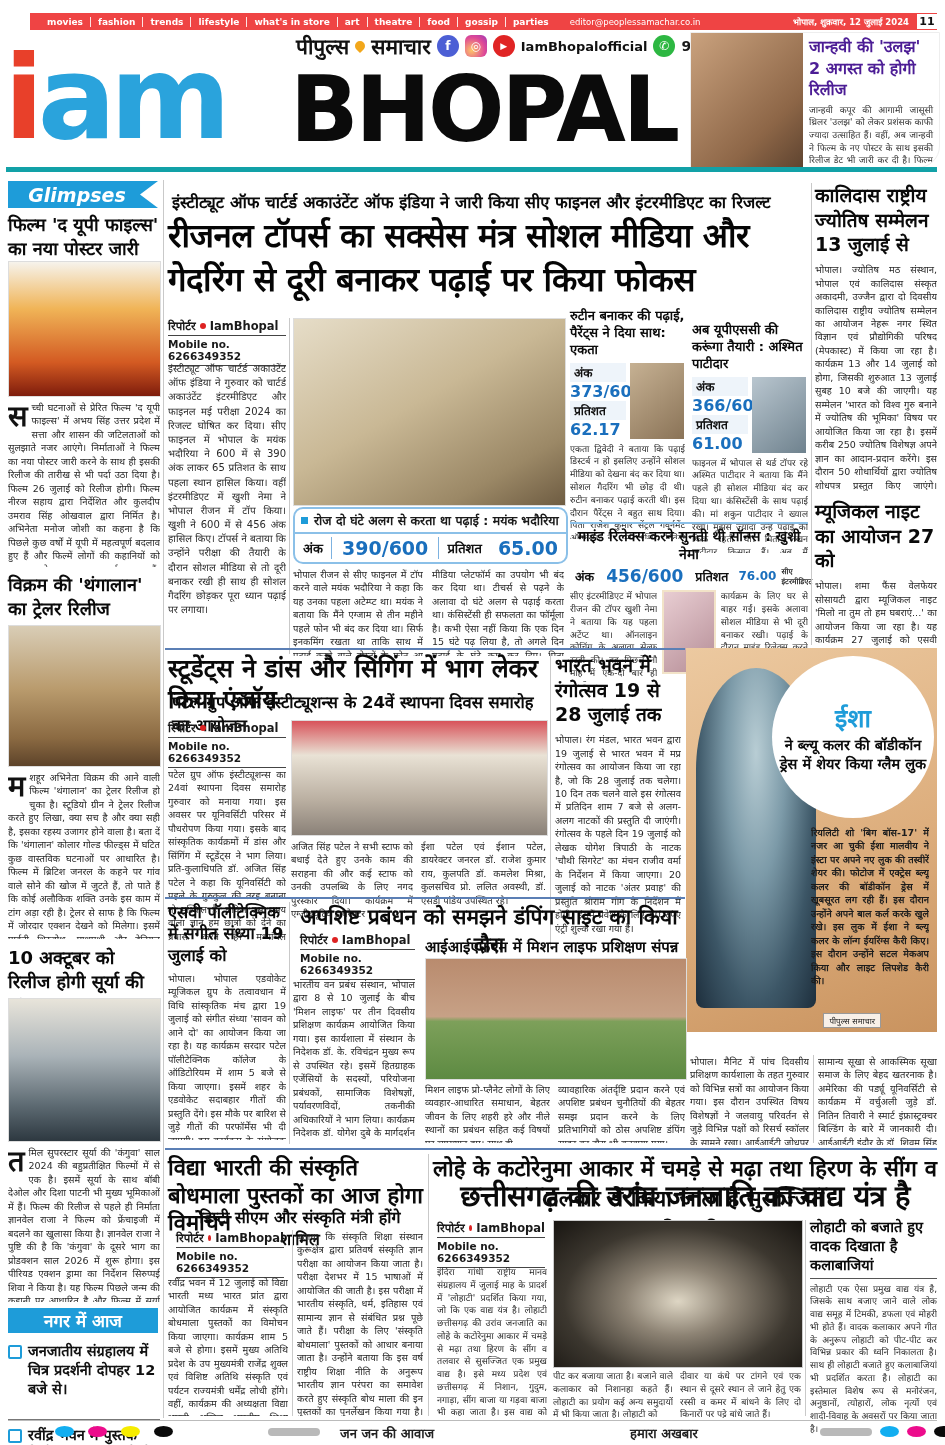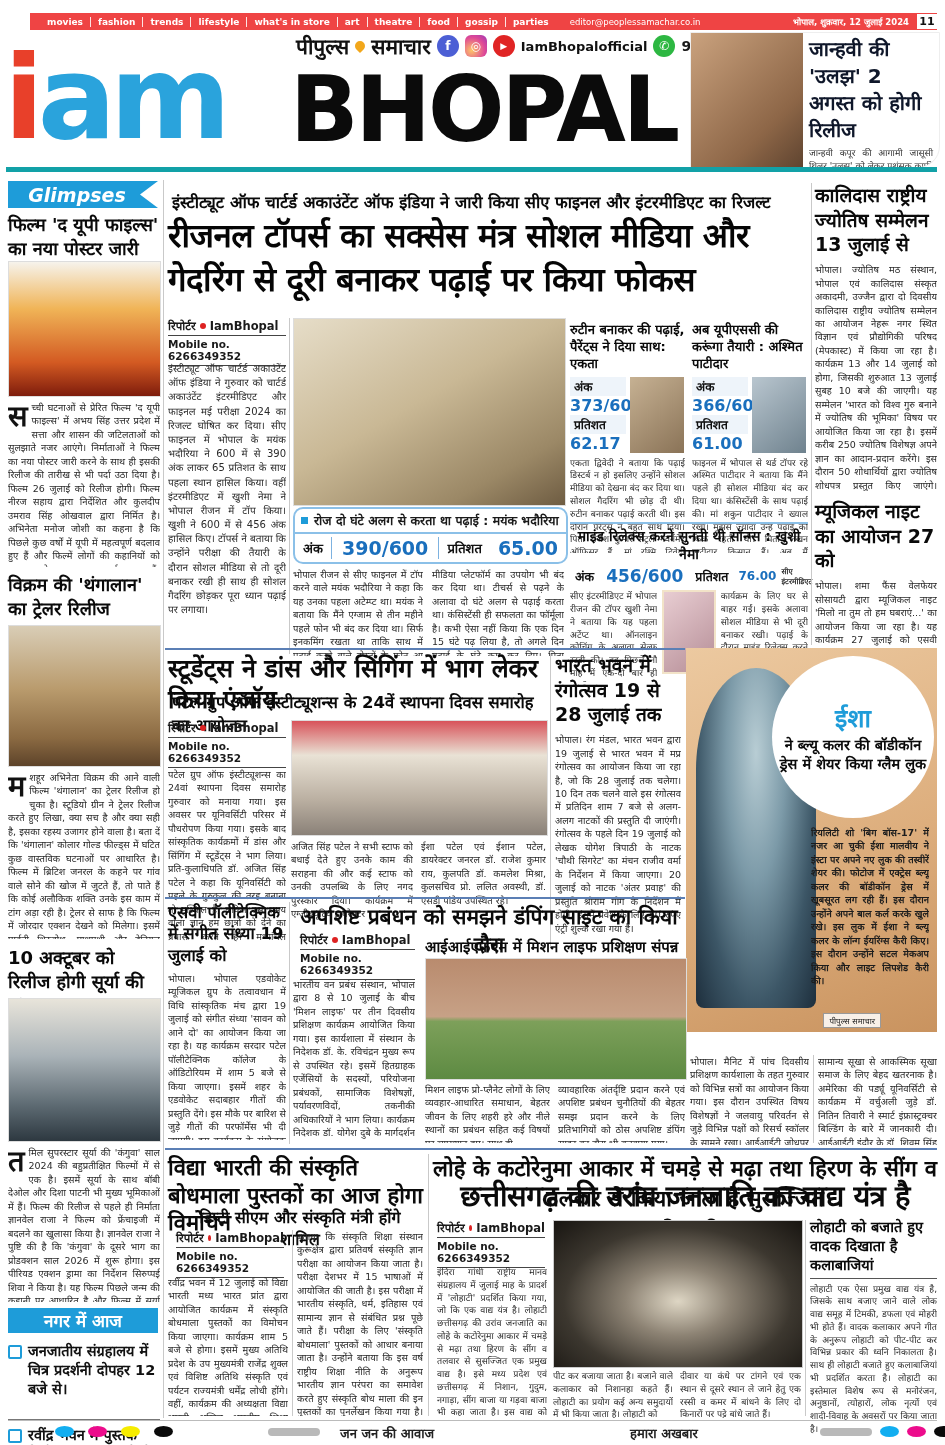--- a/index.html
+++ b/index.html
@@ -31,21 +31,21 @@
   .yt{background:#e02424;font-size:9px;}
   .handle{font-weight:bold;font-size:13px;color:#111;}
   .phone-ic{width:22px;height:22px;border-radius:50%;background:#2db742;color:#fff;display:flex;align-items:center;justify-content:center;font-size:12px;}
   .phone-num{font-weight:bold;font-size:14px;}
   .tealrule{left:6px;top:167px;width:931px;height:5px;background:#12a1a7;}
   
   .janhvi{left:690px;top:32px;width:248px;height:134px;display:flex;border-bottom-right-radius:22px;
           border:1px solid #eee;overflow:hidden;background:#fff;}
   .janhvi-photo{width:112px;height:100%;background:linear-gradient(135deg,#caa27e,#8d6647 70%,#5f4430);flex:none;}
   .janhvi-txt{padding:3px 6px;overflow:hidden;}
-  .janhvi-head{font-size:20px;font-weight:bold;line-height:1.35;color:#0f172a;}
+  .janhvi-head{font-size:16px;font-weight:bold;line-height:1.35;color:#4c1d95;}
   .janhvi-body{font-size:9px;line-height:1.4;text-align:justify;margin-top:3px;color:#333;}
   
   .bodytxt{font-size:9.5px;line-height:1.42;text-align:justify;color:#2a2a2a;overflow:hidden;}
   .khead{font-weight:bold;color:#0a0a0a;}
   .rep{font-size:11.5px;font-weight:bold;border-bottom:1px solid #444;padding-bottom:2px;display:flex;align-items:center;gap:4px;}
   .rep .dot{width:6px;height:6px;background:#d22;border-radius:50%;display:inline-block;}
   .mob{font-size:10.5px;font-weight:bold;border-bottom:1px solid #444;padding:2px 0 3px;}
   .dropcap{float:left;font-size:29px;line-height:26px;font-weight:bold;padding:2px 4px 0 0;color:#111;}
   .vrule{background:#c9c9c9;width:1px;}
   .hrule{background:#5b7fb5;height:2px;}
@@ -184,21 +184,21 @@
       <span class="statbar" style="height:22px;"></span>
       <span class="statnum" style="font-size:19px;padding:0 10px;">390/600</span>
       <span class="statbar" style="height:22px;"></span>
       <span class="statlbl" style="font-size:13px;padding:0 8px;">प्रतिशत</span>
       <span class="statnum" style="font-size:19px;padding:0 8px;">65.00</span>
     </div>
   </div>
   <div class="abs bodytxt" style="left:293px;top:568px;width:130px;height:88px;">भोपाल रीजन से सीए फाइनल में टॉप करने वाले मयंक भदौरिया ने कहा कि यह उनका पहला अटेम्प्ट था। मयंक ने बताया कि मैंने एग्जाम से तीन महीने पहले फोन भी बंद कर दिया था। सिर्फ इनकमिंग रखता था ताकि साथ में पढ़ाई करने वाले दोस्तों के फोन आ सकें। कंफ्यूजन है, तो डिस्कस कर सकें। इस बीच मैंने इंस्टाग्राम सहित अन्य सोशल</div>
   <div class="abs bodytxt" style="left:432px;top:568px;width:132px;height:88px;">मीडिया प्लेटफॉर्म का उपयोग भी बंद कर दिया था। टीचर्स से पढ़ने के अलावा दो घंटे अलग से पढ़ाई करता था। कंसिस्टेंसी ही सफलता का फॉर्मूला है। कभी ऐसा नहीं किया कि एक दिन 15 घंटे पढ़ लिया है, तो अगले दिन पढ़ाई के घंटे कम कर दिए। पिता वाईएस भदौरिया रिटायर्ड जेई हैं और मां पुष्पा भदौरिया हाउस वाइफ हैं।</div>
 
-  <div class="abs" style="left:570px;top:322px;width:115px;">
+  <div class="abs" style="left:570px;top:308px;width:115px;">
     <div class="t-head">रुटीन बनाकर की पढ़ाई, पैरेंट्स ने दिया साथ: एकता</div>
     <div style="display:flex;margin-top:4px;gap:4px;">
       <div style="width:56px;">
         <div class="statlbl" style="font-size:12px;background:#eef4fa;padding:1px 4px;">अंक</div>
         <div class="statnum" style="font-size:16px;">373/600</div>
         <div class="statlbl" style="font-size:12px;background:#eef4fa;padding:1px 4px;">प्रतिशत</div>
         <div class="statnum" style="font-size:16px;">62.17</div>
       </div>
       <div class="t-photo" style="width:54px;height:76px;"></div>
     </div>

